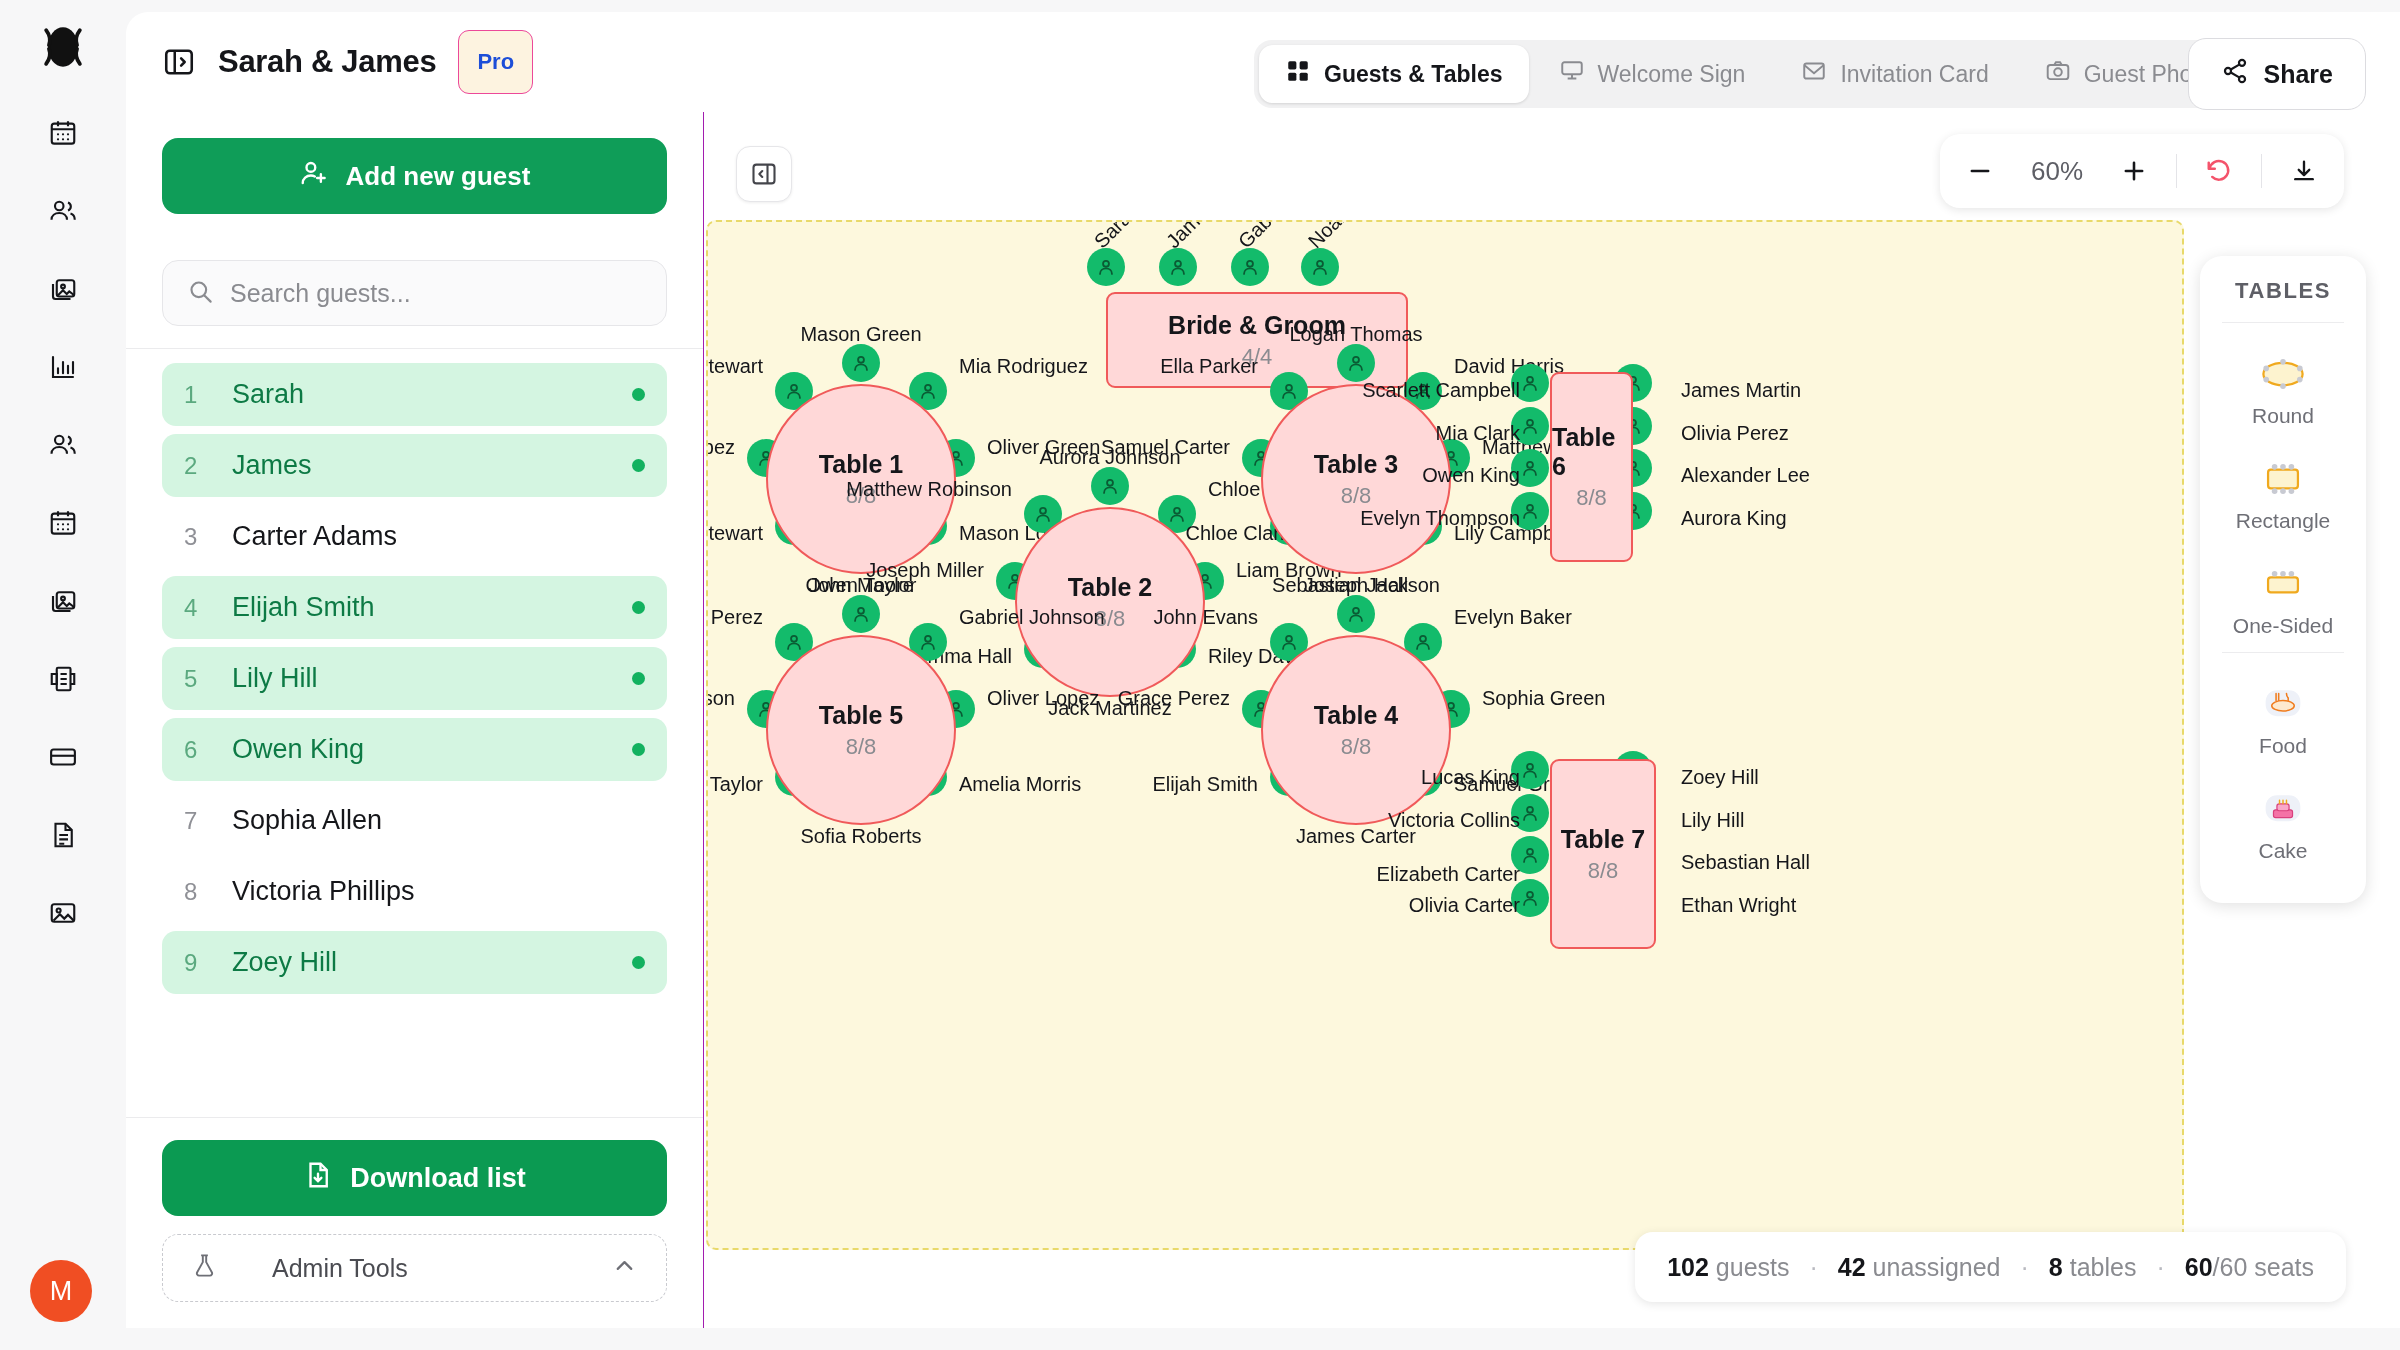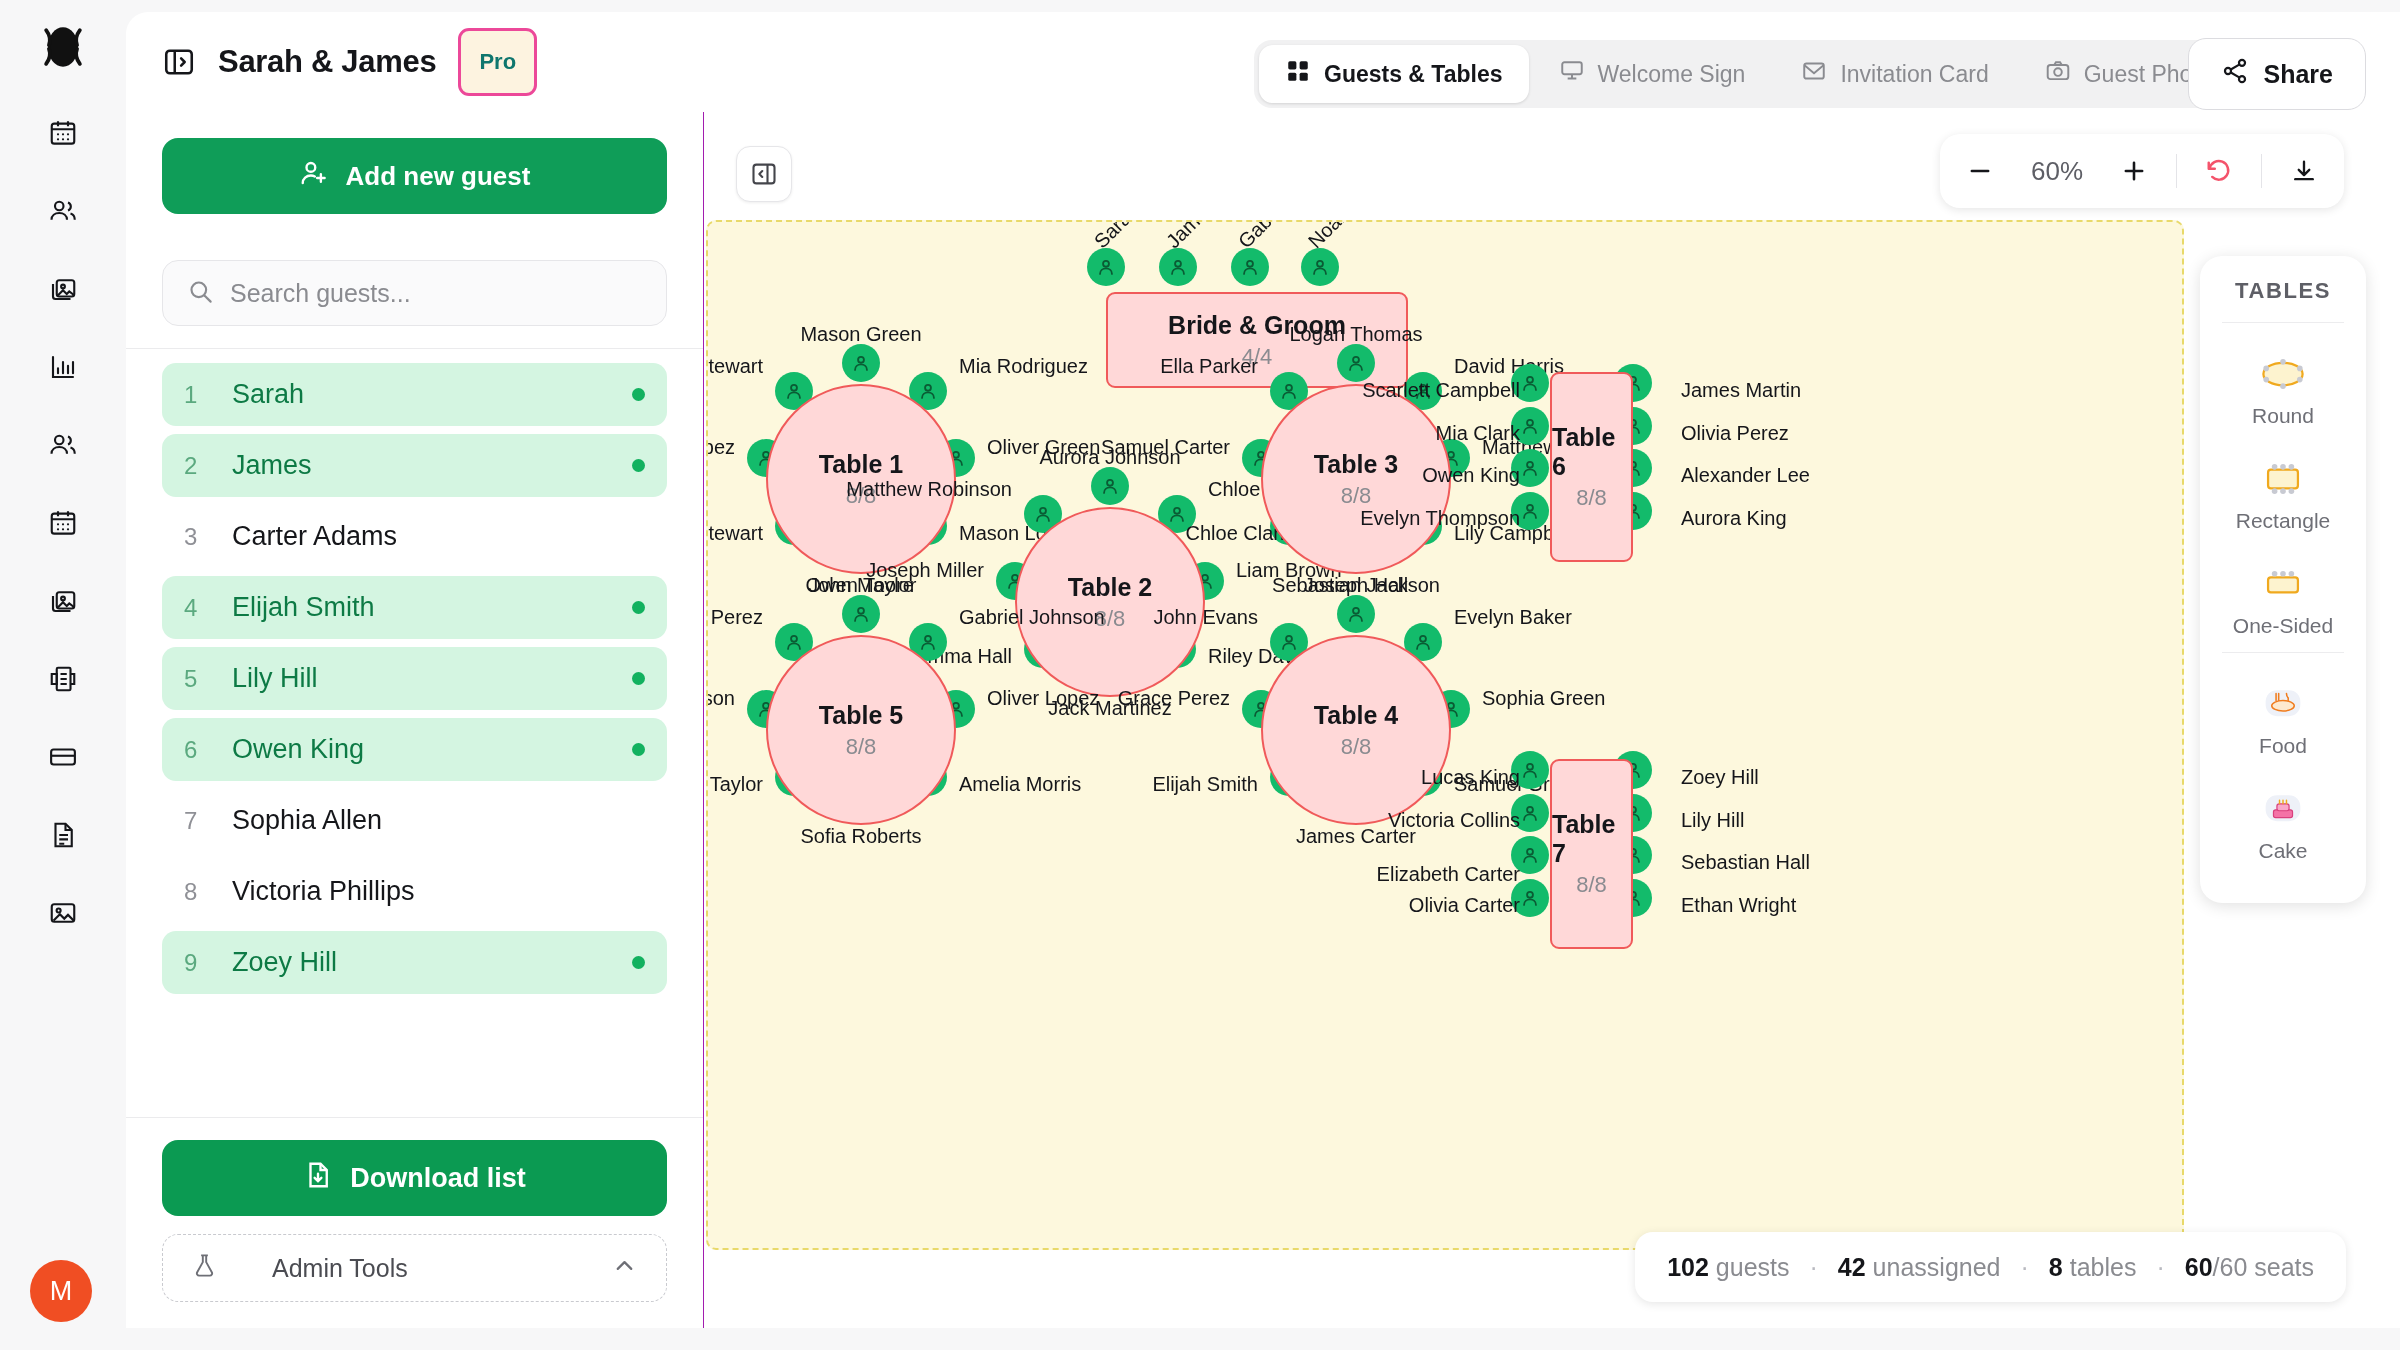--- a/index.html
+++ b/index.html
@@ -38,21 +38,21 @@
   
   .topbar {
     position: absolute; left: 126px; top: 12px; right: 0; height: 100px;
     background: #fff; border-top-left-radius: 22px;
     display: flex; align-items: center;
   }
   .tb-left { display: flex; align-items: center; gap: 22px; padding-left: 36px; }
   .panel-toggle { width: 34px; height: 34px; color: #15161a; display: flex; align-items: center; justify-content: center; }
   .tb-title { font-size: 31px; font-weight: 600; color: #15161a; letter-spacing: -0.3px; }
   .pro-badge {
-    background: #fdf3e0; color: #0f766e; border: 3px solid #ec4899;
+    background: #fdf3e0; color: #1d4ed8; border: 1px solid #ec4899;
     border-radius: 11px; padding: 18px 18px; font-size: 22px; font-weight: 600;
   }
   .tabs {
     position: absolute; left: 1128px; top: 28px;
     display: flex; align-items: center; gap: 4px;
     background: #f1f1f2; border-radius: 18px; padding: 5px; height: 68px;
   }
   .tab {
     display: flex; align-items: center; gap: 13px;
     padding: 0 26px; height: 58px; border-radius: 14px;
@@ -966,21 +966,21 @@
             </svg>
           </div>
           <div class="slabel r" style="left: 973px; top: 640px; transform: translateY(-50%);">Sebastian Hall</div>
           <div class="seat" style="left: 906px; top: 657px;">
             <svg viewBox="0 0 24 24" fill="none" stroke="currentColor" stroke-width="2">
               <circle cx="12" cy="8.5" r="3.2"></circle>
               <path d="M5.5 19.5c0-3.6 2.9-6 6.5-6s6.5 2.4 6.5 6" stroke-linecap="round"></path>
             </svg>
           </div>
           <div class="slabel r" style="left: 973px; top: 683px; transform: translateY(-50%);">Ethan Wright</div>
-          <div class="recttable" style="left: 842px; top: 537px; width: 83px; height: 190px;">
+          <div class="recttable" style="left: 842px; top: 537px; width: 106px; height: 190px;">
             <div class="t-name">Table 7</div>
             <div class="t-cap">8/8</div>
           </div>
         </div>
     </div>
 
     <div class="palette">
       <div class="pal-title">TABLES</div>
       <div class="pal-div"></div>
 

